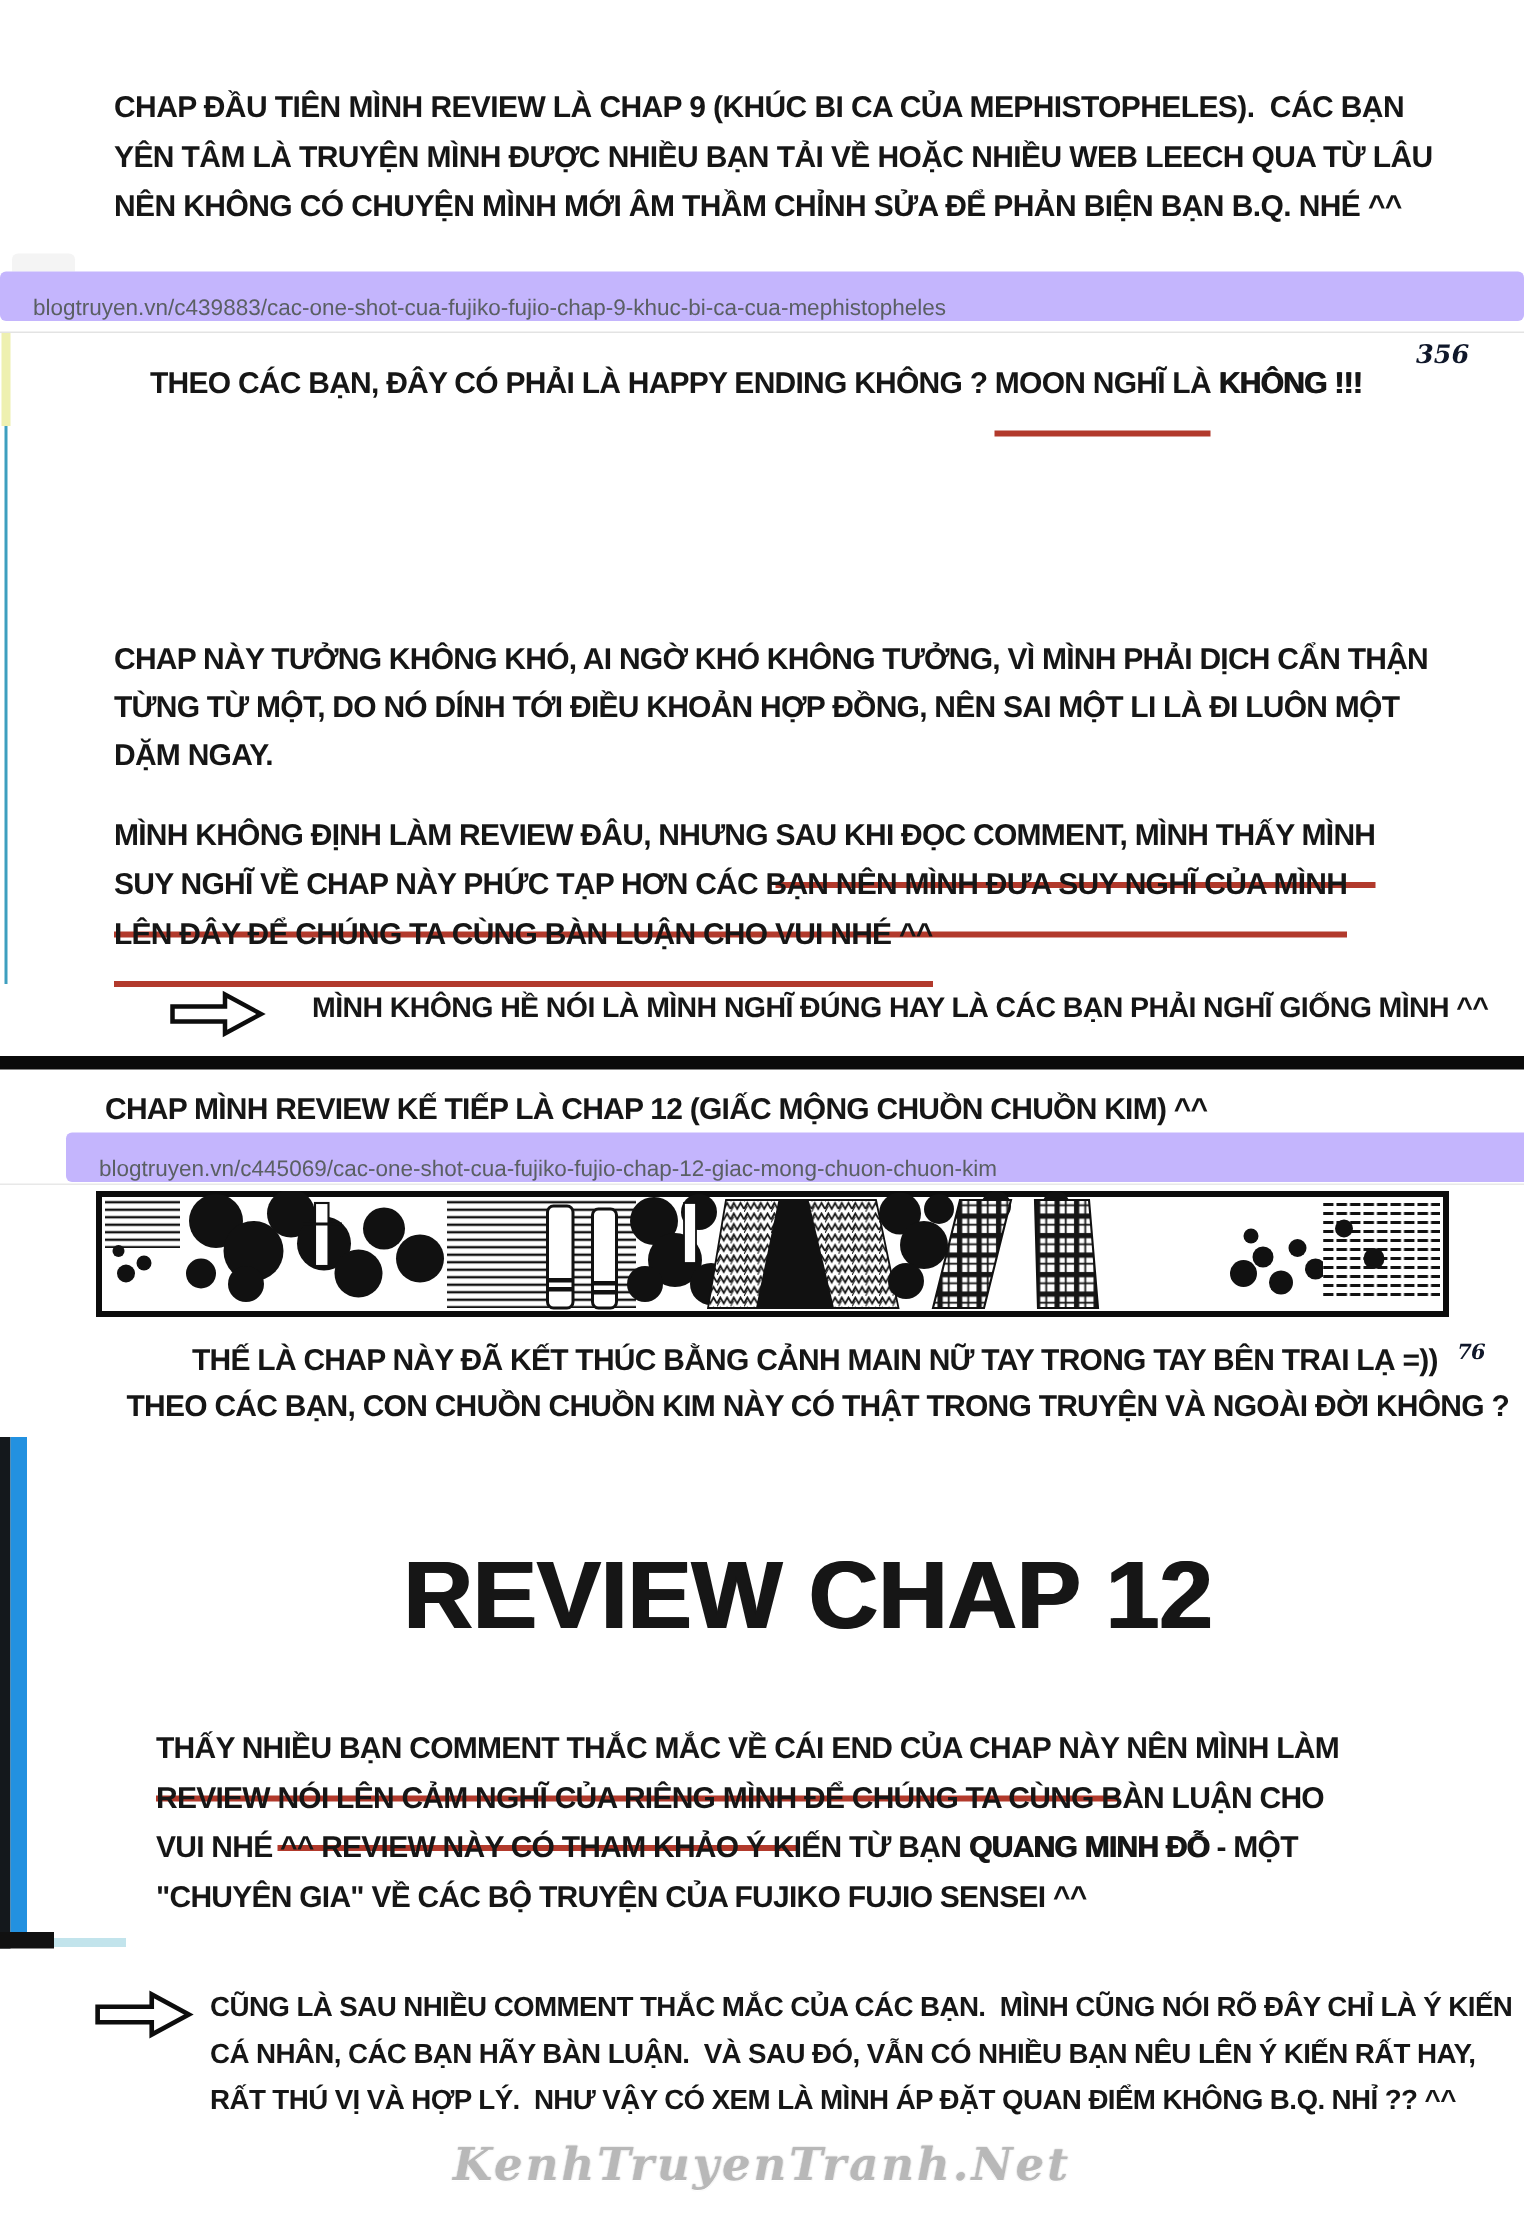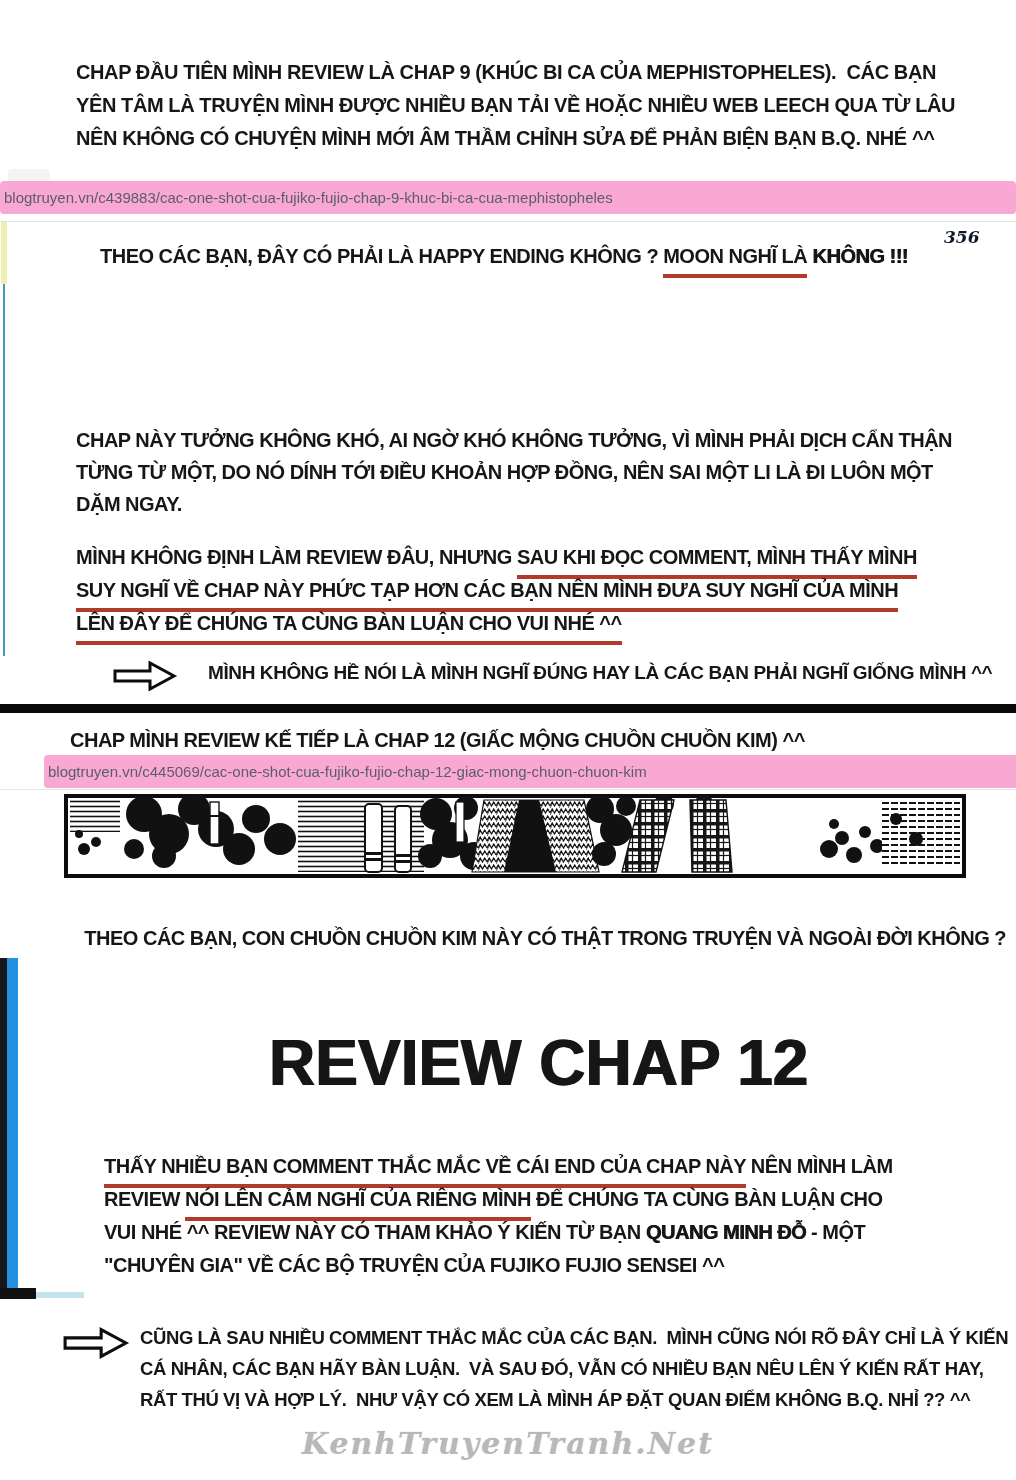--- a/index.html
+++ b/index.html
@@ -1,23 +1,23 @@
 <!DOCTYPE html>
 <html><head>
 <meta charset="utf-8">
 <style>
   html,body{margin:0;padding:0;background:#fff;}
   #page{position:relative;width:1016px;height:1480px;background:#fff;overflow:hidden;
         font-family:"Liberation Sans",sans-serif;color:#161616;text-decoration:underline;}
   .t{font-weight:700;letter-spacing:-0.4px;color:#161616;}
-  .rl{border-bottom:4px solid #b23a2c;padding-bottom:7px;}
+  .rl{border-bottom:4px solid #b23a2c;padding-bottom:20px;}
   .bx{text-shadow:0.7px 0 0 currentColor;}
   .abs{position:absolute;}
-  .urlbar{background:#f9a8d4;border-radius:4px;height:33px;display:flex;align-items:center;
-          font-weight:400;font-size:15px;color:#5a5f63;letter-spacing:0;padding-left:4px;box-sizing:border-box;}
+  .urlbar{background:#c4b5fd;border-radius:4px;height:33px;display:flex;align-items:flex-end;
+          font-weight:400;font-size:15px;color:#5a5f63;letter-spacing:0;padding-left:22px;box-sizing:border-box;}
   .pagenum{font-family:"DejaVu Serif",serif;font-style:italic;font-weight:700;color:#0f172a;}
   .intro{font-size:20px;line-height:33px;white-space:pre-line;}
   .body-par{font-size:20px;line-height:32px;letter-spacing:-0.5px;}
   .pre{white-space:pre-line;}
   .arrow-note{display:flex;align-items:flex-start;}
   .divider{background:#0a0a0a;}
   .footer-mark{font-family:"DejaVu Serif",serif;font-style:italic;font-weight:700;
                font-size:30px;color:#b8b8b8;letter-spacing:2px;
                text-shadow:0 1px 0 #fff, 0 0 1px #9a9a9a;}
   .title1{font-size:36px;letter-spacing:-1px;font-weight:700;text-shadow:0.8px 0 0 currentColor;}
@@ -150,20 +150,24 @@
       <circle cx="790" cy="61" r="8" fill="#111"></circle>
         <circle cx="801" cy="38" r="6" fill="#111"></circle>
       <circle cx="813" cy="52" r="7" fill="#111"></circle>
         <circle cx="770" cy="30" r="5" fill="#111"></circle>
       <rect x="818" y="8" width="78" height="66" fill="url(#hl3)"></rect>
       <circle cx="832" cy="25" r="6" fill="#111"></circle>
         <circle cx="852" cy="45" r="7" fill="#111"></circle>
     </g>
   </svg>
 
+  <div class="abs t body-par" style="left:128px;top:886px;width:880px;">
+    <span>THẾ LÀ CHAP NÀY ĐÃ KẾT THÚC BẰNG CẢNH MAIN NỮ TAY TRONG TAY BÊN TRAI LẠ =))</span>
+    <span class="pagenum" style="font-size:14px;vertical-align:super;margin-left:8px;">76</span>
+  </div>
   <div class="abs t body-par" style="left:46px;top:922px;width:960px;text-align:right;">THEO CÁC BẠN, CON CHUỒN CHUỒN KIM NÀY CÓ THẬT TRONG TRUYỆN VÀ NGOÀI ĐỜI KHÔNG ?</div>
 
   <div class="abs" style="left:0;top:958px;width:7px;height:341px;background:#14181c;"></div>
   <div class="abs" style="left:7px;top:958px;width:11px;height:334px;background:#2391e0;"></div>
   <div class="abs" style="left:0;top:1288px;width:36px;height:11px;background:#111;"></div>
   <div class="abs" style="left:36px;top:1292px;width:48px;height:6px;background:#c2e4ec;"></div>
 
   <div class="abs t title2" style="left:30px;top:1026px;width:1016px;">REVIEW CHAP 12</div>
 
   <div class="abs t body-par" style="left:104px;top:1150px;width:870px;line-height:33px;"><span class="rl">THẤY NHIỀU BẠN COMMENT THẮC MẮC VỀ CÁI END CỦA CHAP NÀY</span><span> NÊN MÌNH LÀM</span><br><span>REVIEW </span><span class="rl">NÓI LÊN CẢM NGHĨ CỦA RIÊNG MÌNH</span><span> ĐỂ CHÚNG TA CÙNG BÀN LUẬN CHO</span><br><span>VUI NHÉ ^^ REVIEW NÀY CÓ THAM KHẢO Ý KIẾN TỪ BẠN </span><span class="bx">QUANG MINH ĐỖ</span><span> - MỘT</span><br><span>"CHUYÊN GIA" VỀ CÁC BỘ TRUYỆN CỦA FUJIKO FUJIO SENSEI ^^</span></div>

